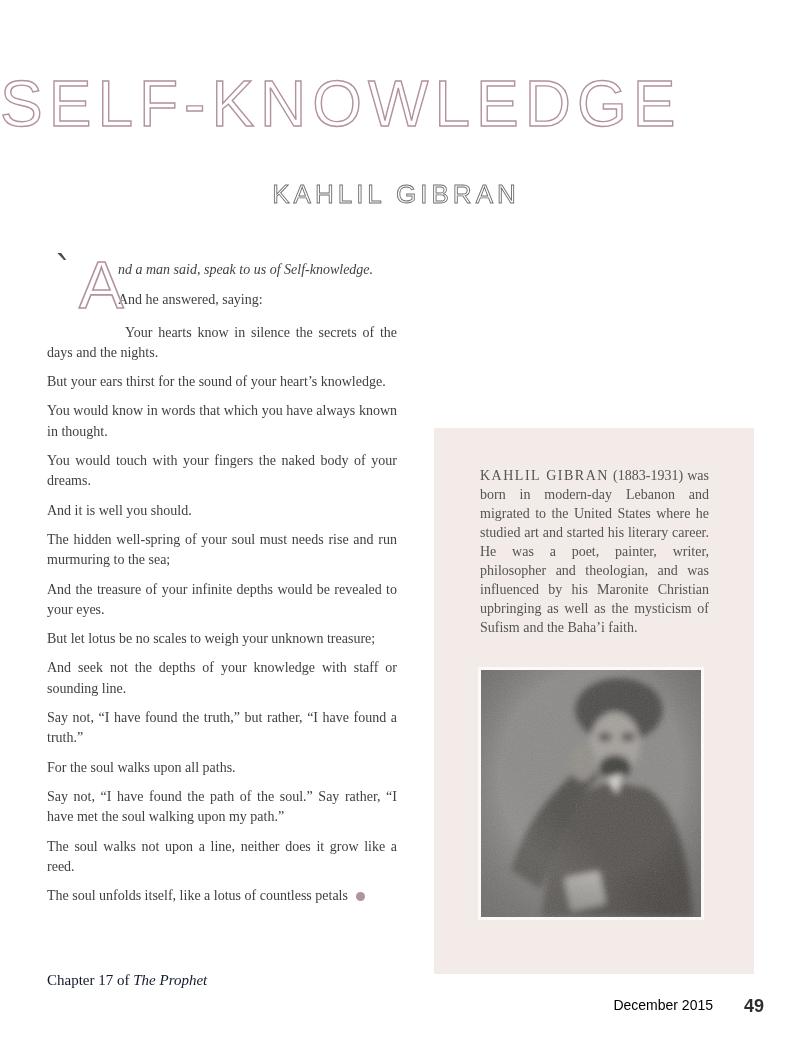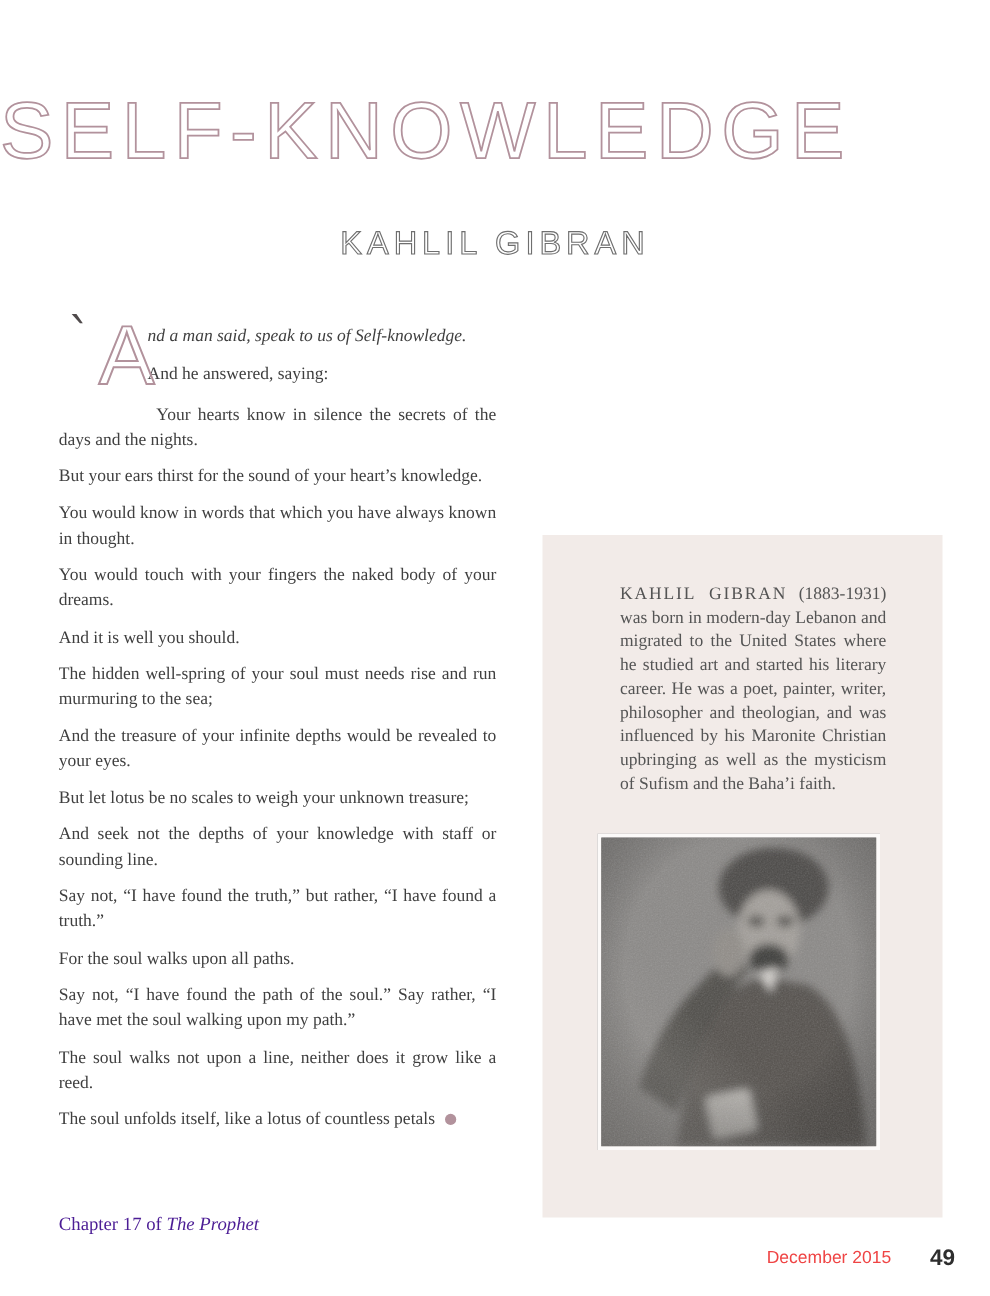--- a/index.html
+++ b/index.html
@@ -23,36 +23,36 @@
              color:#4f4a4b;font-family:"DejaVu Serif",serif;}
   .dropcap{position:absolute;left:32px;top:-1px;
            font-family:"Liberation Sans",sans-serif;font-size:67px;line-height:0.78;
            color:transparent;-webkit-text-stroke:1.6px #b2929c;}
   .opening .l1{white-space:nowrap;margin-bottom:10px;font-style:italic;}
   .opening .l2{white-space:nowrap;}
   .para{margin:0 0 9px 0;}
   .para.indent{text-indent:78px;}
   .end-dot{display:inline-block;width:9px;height:9px;border-radius:50%;
            background:#b2929c;margin-left:5px;vertical-align:-1px;}
-  .chapter{position:absolute;left:47px;top:972px;font-size:15px;color:#4c1d95;}
+  .chapter{position:absolute;left:47px;top:972px;font-size:15px;color:#0f172a;}
   .chapter .book{font-style:italic;}
 
   
   .sidebar{position:absolute;left:434px;top:428px;width:320px;height:546px;
            background:#f2ebe8;}
   .bio{position:absolute;left:46px;right:45px;top:38px;
-       font-size:14px;line-height:1.36;color:#545454;text-align:justify;margin-left:16px;}
+       font-size:14px;line-height:1.36;color:#545454;text-align:justify;}
   .bio-lead{letter-spacing:1.5px;}
   .photo{position:absolute;left:44px;top:239px;width:220px;height:247px;
          border:3px solid #fcfaf9;background:#8b8987;}
   .photo svg{display:block;}
 
   
   .footer-issue{position:absolute;top:997px;right:79px;
-         font-family:"Liberation Sans",sans-serif;font-size:14px;color:#ef4444;}
+         font-family:"Liberation Sans",sans-serif;font-size:14px;color:#000000;}
   .footer-page{position:absolute;top:996px;right:28px;
          font-family:"Liberation Sans",sans-serif;font-size:18px;
          font-weight:600;color:#2e2e2e;}
 </style>
 </head>
 <body>
 
 <div class="page">
 
   <div class="title">SELF-KNOWLEDGE</div>

